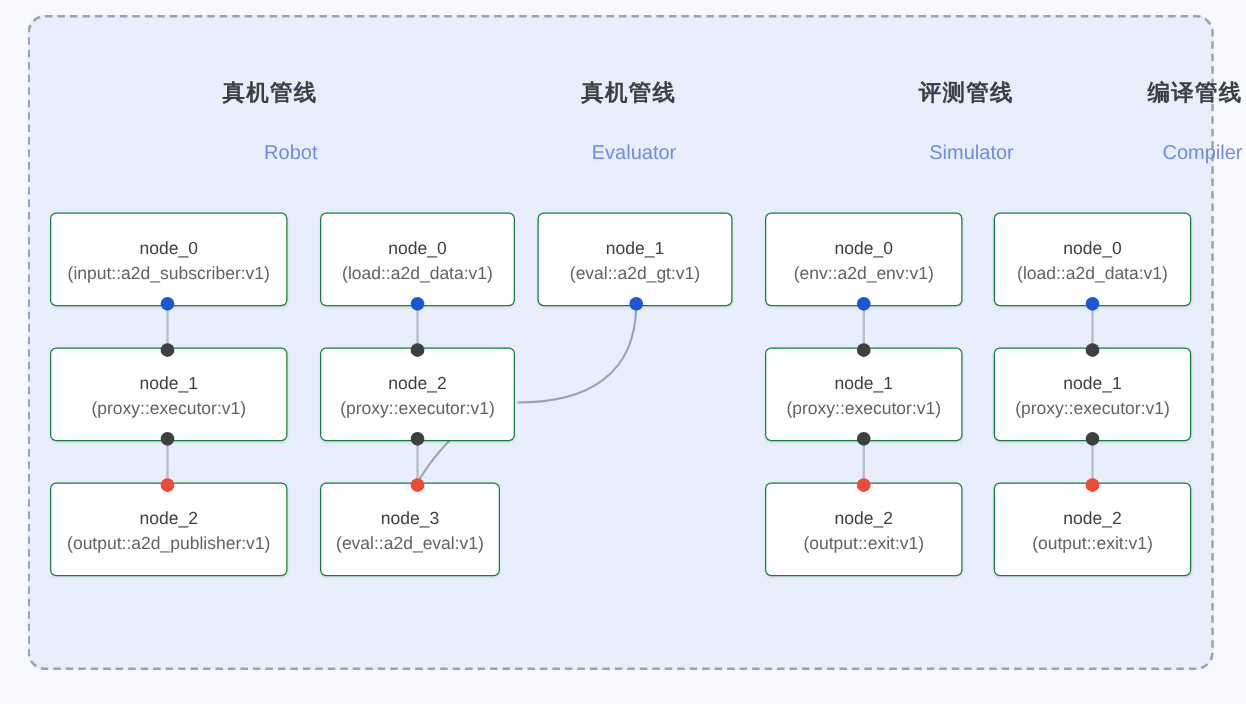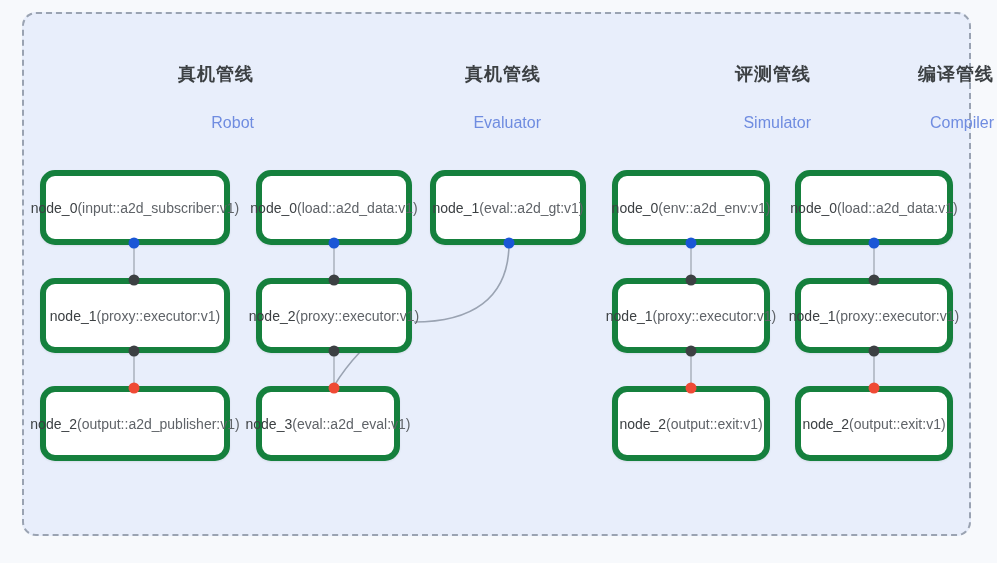--- a/index.html
+++ b/index.html
@@ -54,24 +54,25 @@
     font-size: 16px;
     color: #6f8ce0;
     white-space: nowrap;
   }
 
   
   .node {
     position: absolute;
     box-sizing: border-box;
     background: #ffffff;
-    border: 6px solid #15803d;
-    border-radius: 15px;
+    border: 1px solid #15803d;
+    border-radius: 5px;
     box-shadow: 0 1px 2px rgba(60,64,67,0.10);
     display: flex;
+    flex-direction: column;
     align-items: center;
     justify-content: center;
     text-align: center;
   }
   .node .nname {
     font-size: 14px;
     color: #3c4043;
     line-height: 20px;
   }
   .node .nspec {

